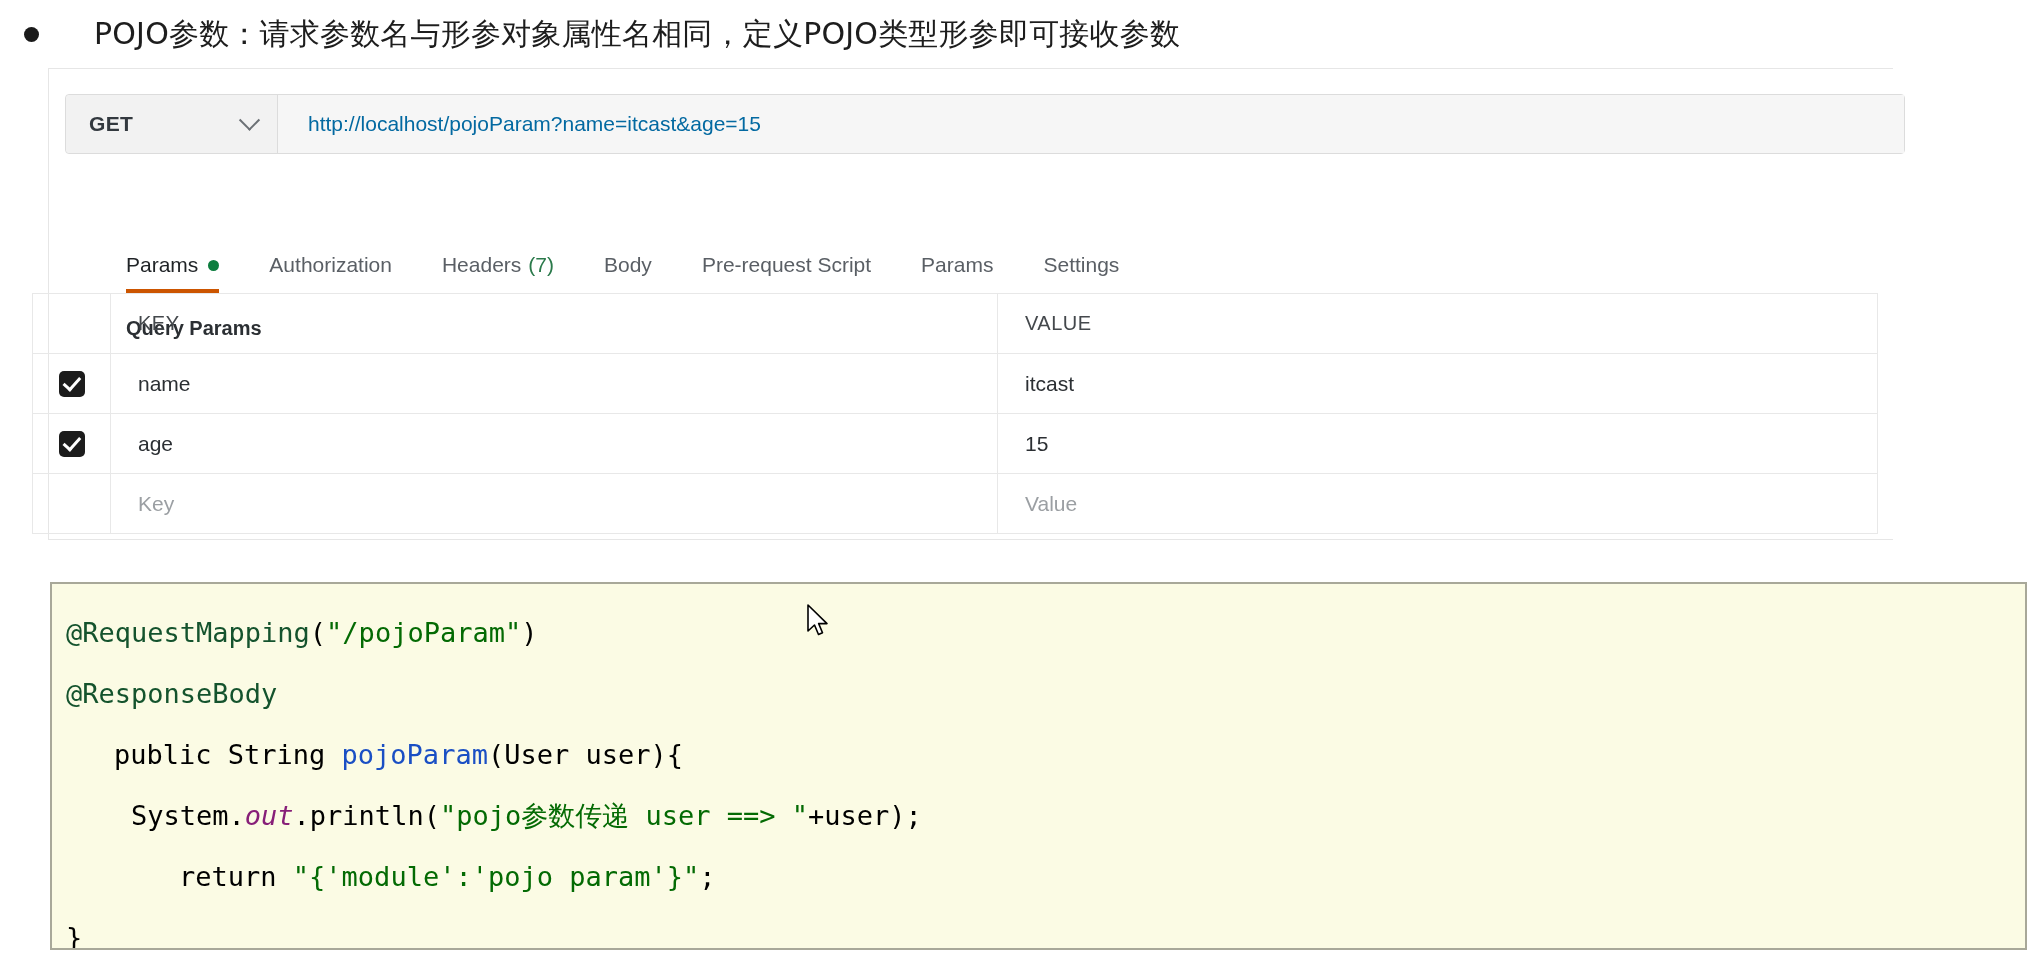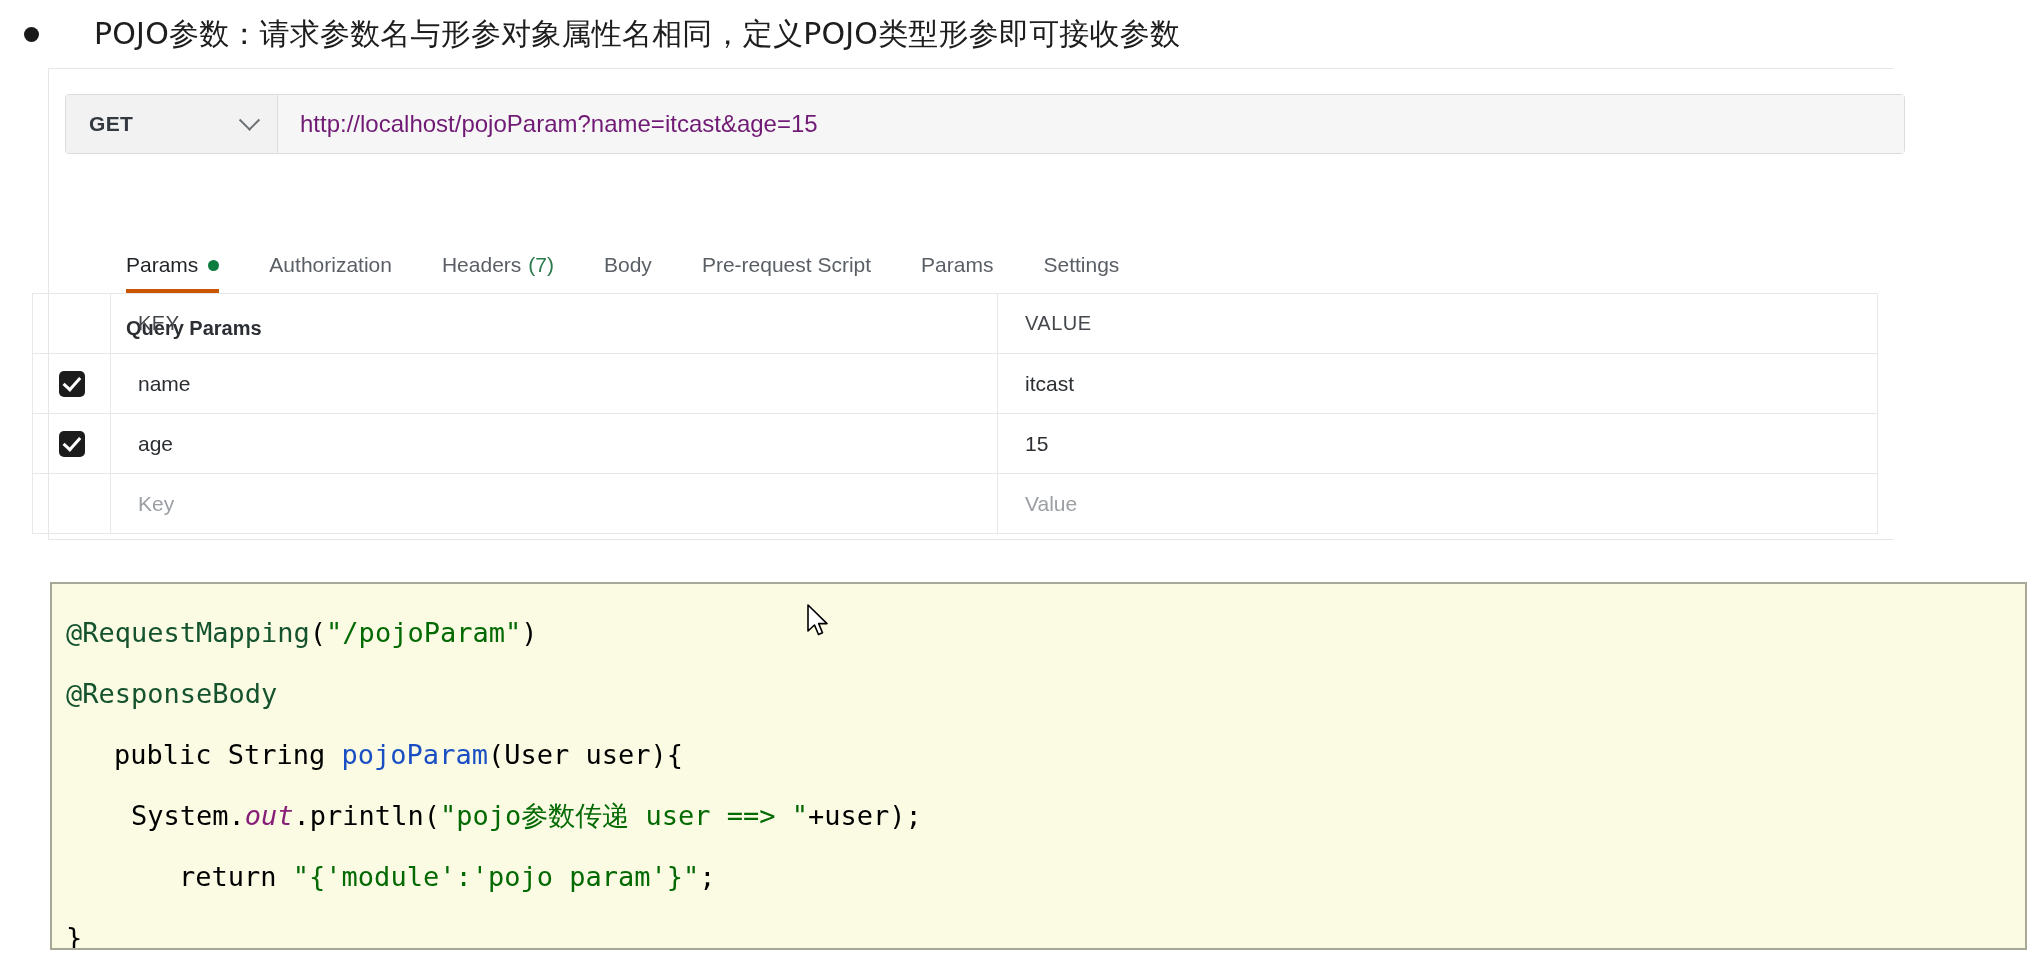--- a/index.html
+++ b/index.html
@@ -61,20 +61,21 @@
     position: absolute;
     left: 16px;
     top: 25px;
     width: 1840px;
     height: 60px;
     display: flex;
     border: 1px solid #dcdcdc;
     border-radius: 4px;
     background: #f6f6f6;
     box-sizing: border-box;
+    gap: 8px;
   }
   .method-select {
     width: 212px;
     display: flex;
     align-items: center;
     justify-content: space-between;
     padding: 0 20px 0 23px;
     box-sizing: border-box;
     border-right: 1px solid #dcdcdc;
     background: #f2f2f2;
@@ -93,22 +94,22 @@
     border-right: 2px solid #6b7075;
     border-bottom: 2px solid #6b7075;
     transform: rotate(45deg) translate(-3px, -3px);
   }
   .url-field {
     flex: 1;
     display: flex;
     align-items: center;
     padding-left: 22px;
     background: #f6f6f6;
-    font-size: 24px;
-    color: #701a75;
+    font-size: 21px;
+    color: #0369a1;
     font-family: "Liberation Sans", sans-serif;
   }
 
   
   .tabs {
     position: absolute;
     left: 18px;
     top: 178px;
     display: flex;
     align-items: flex-start;

